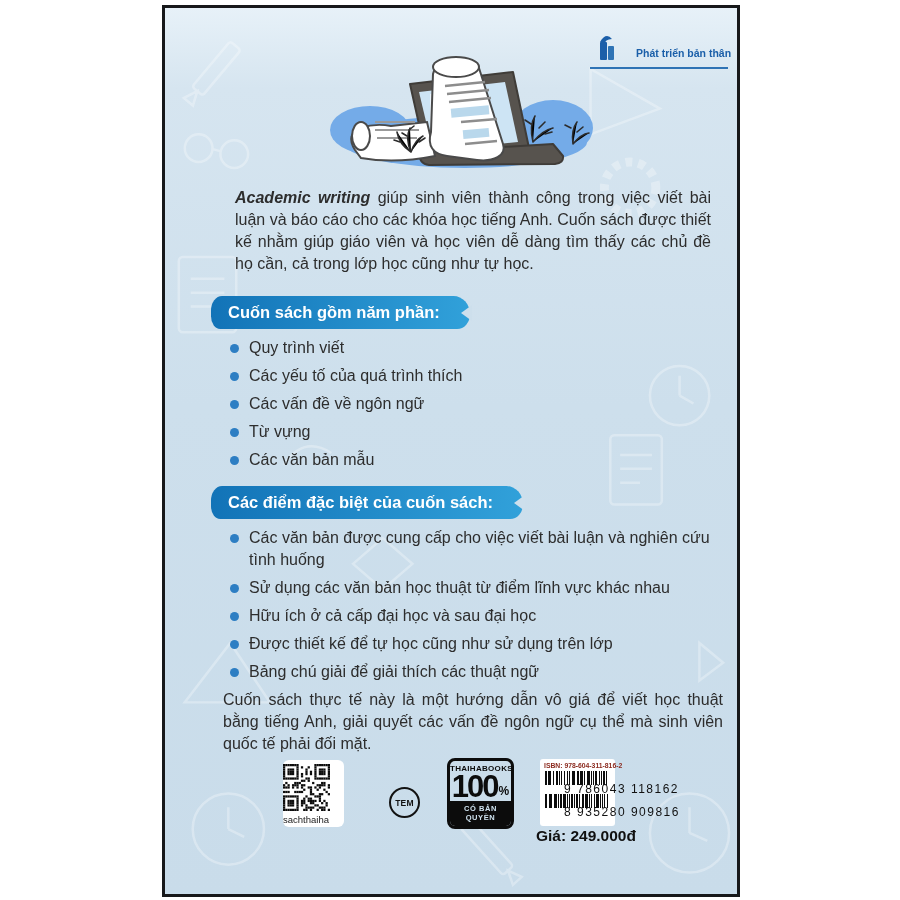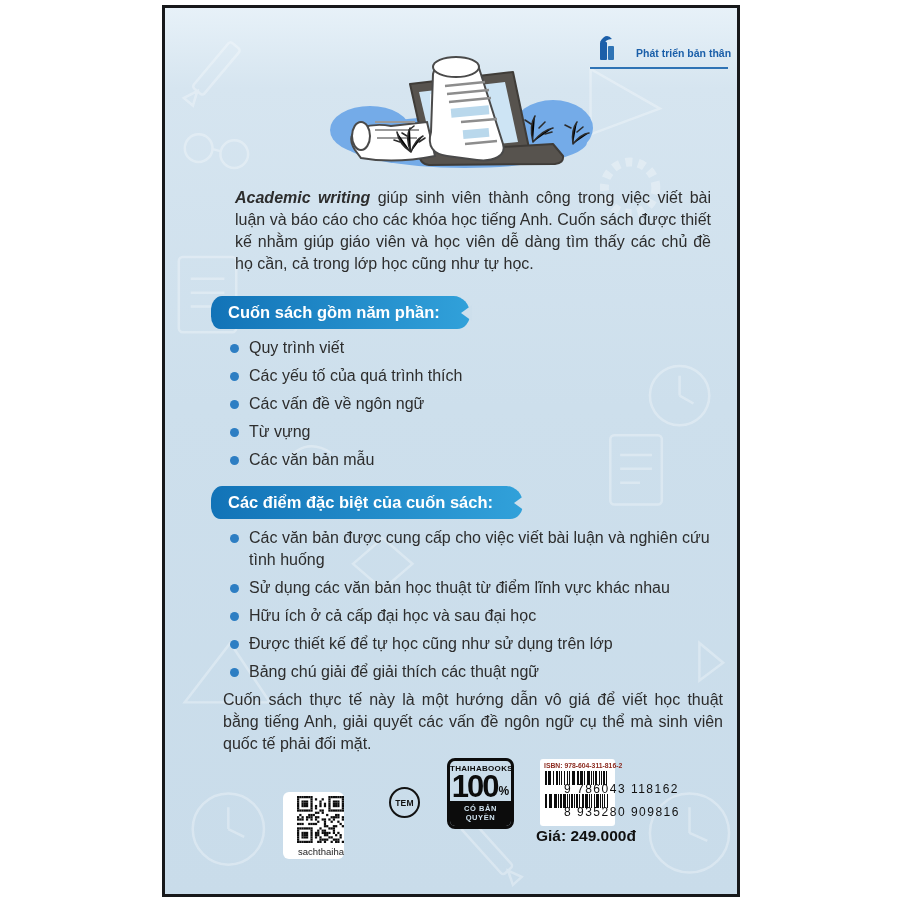--- a/index.html
+++ b/index.html
@@ -24,21 +24,21 @@
           background:linear-gradient(90deg,#1273b7,#31a1da);color:#fff;font-size:16.5px;font-weight:bold;
           border-radius:12px 18px 14px 10px / 16px 20px 16px 14px;}
   .banner::after{content:"";position:absolute;right:-2px;top:50%;transform:translateY(-50%);
           border-top:8px solid transparent;border-bottom:8px solid transparent;border-right:11px solid #cddfec;}
   ul.blist{list-style:none;margin:8px 0 0;padding:0;}
   ul.blist li{position:relative;padding-left:26px;margin-bottom:6px;}
   .dot{position:absolute;left:7px;top:7px;width:9px;height:9px;border-radius:50%;background:#2d7ec3;}
   .closing{margin:4px 0 0;text-align:justify;}
   
   .qr-box{position:absolute;left:118px;top:752px;width:61px;height:67px;background:#fff;border-radius:6px;
-          text-align:right;padding-top:4px;box-sizing:border-box;margin-top:32px;}
+          text-align:left;padding-top:4px;box-sizing:border-box;}
   .qr-caption{font-size:9.5px;color:#1c1c1c;line-height:10px;}
   .tem{position:absolute;left:224px;top:779px;width:31px;height:31px;border:2.5px solid #121212;border-radius:50%;
        box-sizing:border-box;display:flex;align-items:center;justify-content:center;
        font-size:8.5px;font-weight:bold;color:#121212;letter-spacing:0.2px;}
   .badge{position:absolute;left:282px;top:750px;width:67px;height:71px;box-sizing:border-box;
          border:3.5px solid #0c0c0c;border-radius:8px;display:flex;flex-direction:column;overflow:hidden;}
   .badge-brand{font-size:8px;font-weight:bold;color:#0c0c0c;text-align:center;margin-top:3px;letter-spacing:0.3px;}
   .badge-mid{flex:1;display:flex;align-items:center;justify-content:center;color:#0c0c0c;}
   .badge-100{font-size:31px;font-weight:bold;letter-spacing:-2px;line-height:28px;}
   .badge-pct{font-size:12px;font-weight:bold;align-self:flex-end;margin:0 0 3px 1px;}

